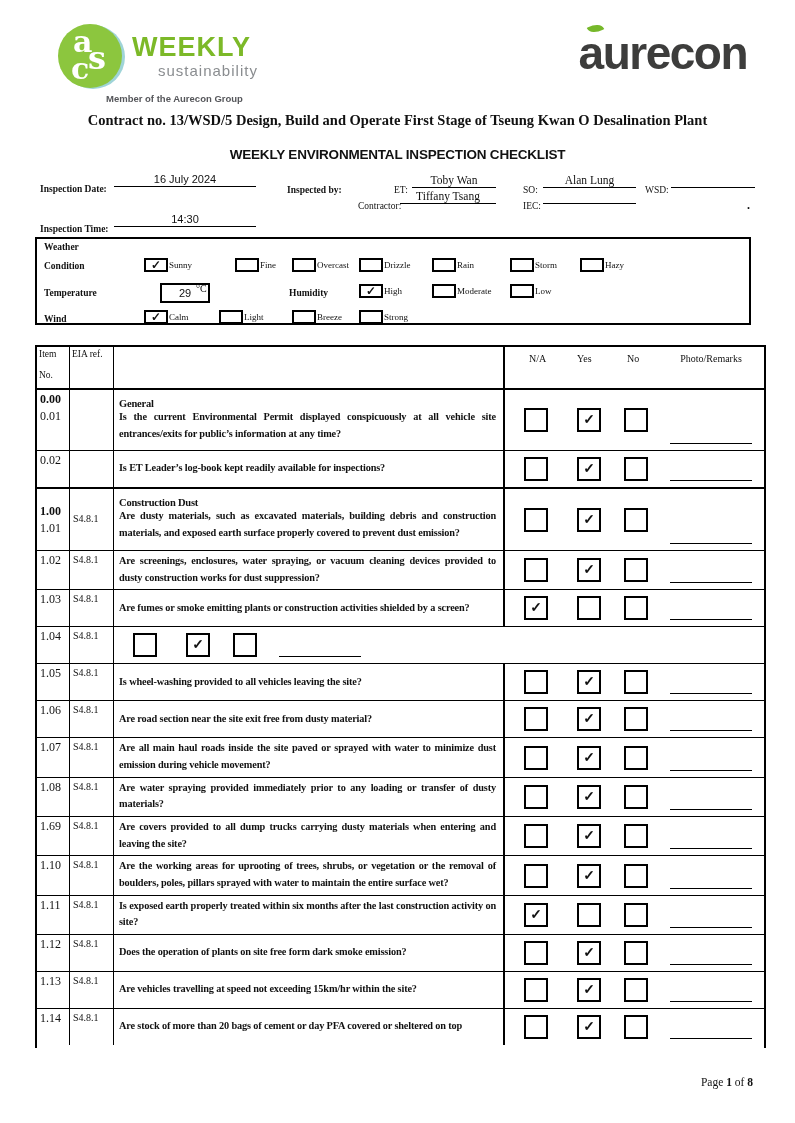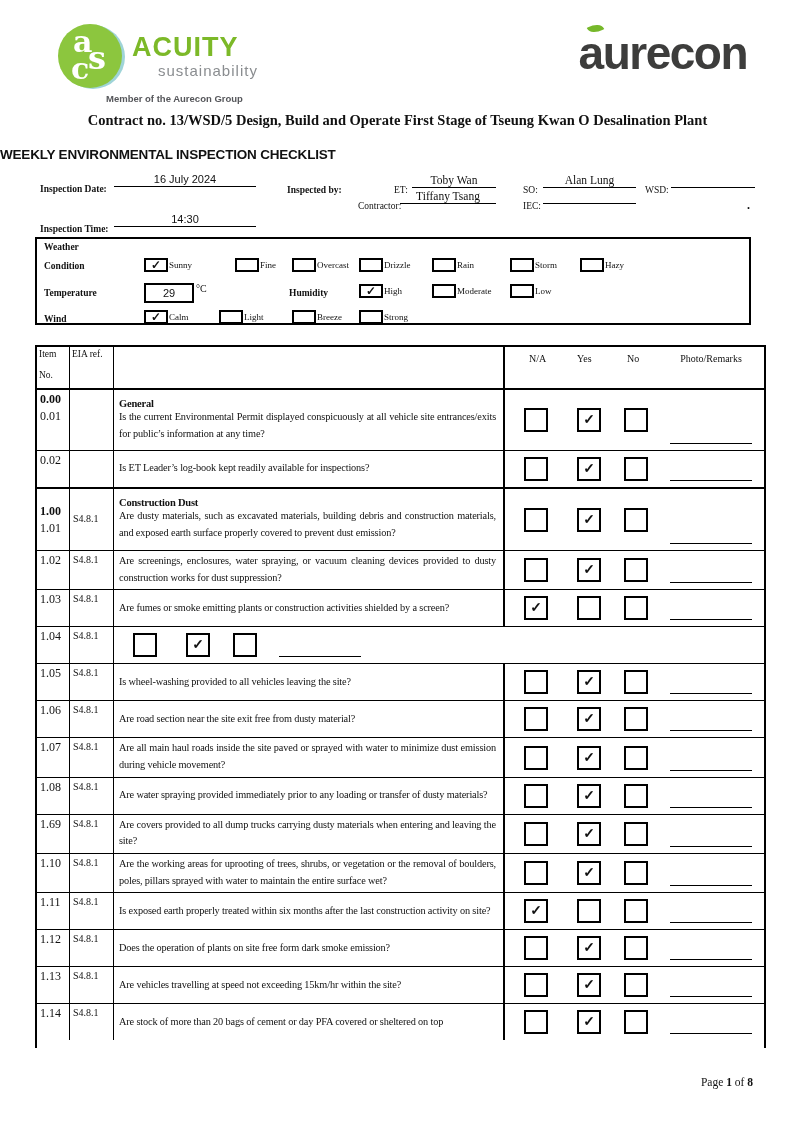--- a/index.html
+++ b/index.html
@@ -16,21 +16,21 @@
   .mono-c { left:13px; top:30px; font-size:30px; }
   .acuity-name { position:absolute; left:92px; top:10px; font-family:"Liberation Sans", sans-serif; font-weight:bold; font-size:27px; letter-spacing:1px; color:#7cb928; }
   .acuity-tag { position:absolute; left:118px; top:40px; font-family:"Liberation Sans", sans-serif; font-size:15px; letter-spacing:1px; color:#8a8d90; }
   .acuity-member { position:absolute; left:66px; top:71px; font-family:"Liberation Sans", sans-serif; font-weight:bold; font-size:9.5px; color:#55565a; white-space:nowrap; }
   .aurecon { position:absolute; right:48px; top:30px; }
   .aurecon-name { font-family:"Liberation Sans", sans-serif; font-weight:bold; font-size:46px; letter-spacing:-1.5px; color:#3d3d3c; line-height:1; }
   .aurecon-leaf { position:absolute; left:9px; top:-6px; width:15px; height:9px; background:#76b82a; border-radius:0 90% 0 90%; transform:rotate(-28deg); }
 
   
   .contract-title { position:absolute; left:0; right:0; top:112px; text-align:center; font-weight:bold; font-size:14.5px; }
-  .checklist-title { position:absolute; left:0; right:0; top:147px; text-align:left; font-family:"Liberation Sans", sans-serif; font-weight:bold; font-size:13.5px; letter-spacing:-0.2px; }
+  .checklist-title { position:absolute; left:0; right:0; top:147px; text-align:center; font-family:"Liberation Sans", sans-serif; font-weight:bold; font-size:13.5px; letter-spacing:-0.2px; }
 
   
   .flabel { position:absolute; font-size:9.5px; font-weight:bold; white-space:nowrap; }
   .flabel2 { position:absolute; font-size:9.5px; white-space:nowrap; }
   .fline { position:absolute; border-bottom:1.6px solid #000; text-align:center; font-size:11.5px; height:15px; line-height:14px; white-space:nowrap; }
   .fval-sans { font-family:"Liberation Sans", sans-serif; font-size:11px; }
   .stray-dot { position:absolute; left:747px; top:198px; font-size:12px; font-weight:bold; }
 
   
   .weather-box { position:absolute; left:35px; top:237px; width:716px; height:88px; border:2px solid #000; }
@@ -59,42 +59,42 @@
   .row { display:flex; border-top:1px solid #000; min-height:37px; }
   .row:first-child { border-top:none; }
   .row.thick-top { border-top:2px solid #000; }
   .row .col-item { padding:2px 1px 2px 3px; font-size:12px; display:flex; flex-direction:column; gap:2px; }
   .row.item-center .col-item { justify-content:center; }
   .row .col-item .bold { font-weight:bold; }
   .row .col-eia { padding:3px 1px 2px 3px; font-size:10px; }
   .row.item-center .col-eia { display:flex; align-items:center; padding-top:0; }
   .row .col-q { padding:2px 7px 3px 5px; display:flex; flex-direction:column; justify-content:center; }
   .section-title { font-weight:bold; font-size:10.5px; letter-spacing:-0.2px; padding-top:1px; }
-  .qtext { font-size:10.3px; letter-spacing:-0.15px; line-height:1.62; text-align:justify; }
+  .qtext { font-size:10.3px; letter-spacing:-0.15px; line-height:1.62; text-align:justify;font-weight:bold; }
   .row .col-ck { display:flex; align-items:center; position:relative; }
   .ckbox { width:24px; height:24px; border:2.5px solid #000; flex:none; display:flex; align-items:center; justify-content:center; }
   .ck-na { margin-left:19px; } .ck-yes { margin-left:29px; } .ck-no { margin-left:23px; }
   .ckbox .mark { font-size:14px; font-weight:bold; line-height:1; }
   .remark-line { position:absolute; left:165px; bottom:6px; width:82px; border-bottom:1.8px solid #000; }
 
   .page-footer { position:absolute; right:42px; top:1076px; font-size:11.5px; }
   .page-footer b { font-weight:bold; }
 </style>
 </head>
 <body>
 
 <div class="page">
 
   <div class="acuity">
     <div class="acuity-circle">
       <span class="mono-a">a</span>
       <span class="mono-s">s</span>
       <span class="mono-c">c</span>
     </div>
-    <div class="acuity-name">ACUITY</div>
+    <div class="acuity-name">WEEKLY</div>
     <div class="acuity-tag">sustainability</div>
     <div class="acuity-member">Member of the Aurecon Group</div>
   </div>
 
   <div class="aurecon">
     <div class="aurecon-leaf"></div>
     <div class="aurecon-name">aurecon</div>
   </div>
 
   <div class="contract-title">Contract no.  13/WSD/5 Design, Build and Operate First Stage of Tseung Kwan O Desalination Plant</div>
@@ -154,21 +154,21 @@
         <div class="wopt" style="left: 473px; top: 19px;">
           <div class="wbox"></div>
           <span class="wtext">Storm</span>
         </div>
         <div class="wopt" style="left: 543px; top: 19px;">
           <div class="wbox"></div>
           <span class="wtext">Hazy</span>
         </div>
       </div>
     <div class="wlabel" style="left:7px; top:49px;">Temperature</div>
-    <div class="temp-box" style="left:107px; top:44px;"><span>29</span></div>
+    <div class="temp-box" style="left:123px; top:44px;"><span>29</span></div>
     <div class="temp-unit" style="left:159px; top:44px;">°C</div>
     <div class="wlabel" style="left:252px; top:49px;">Humidity</div>
     <div id="humidity-host">
         <div class="wopt" style="left: 322px; top: 45px;">
           <div class="wbox">
             <span class="mark">✓</span>
           </div>
           <span class="wtext">High</span>
         </div>
         <div class="wopt" style="left: 395px; top: 45px;">

